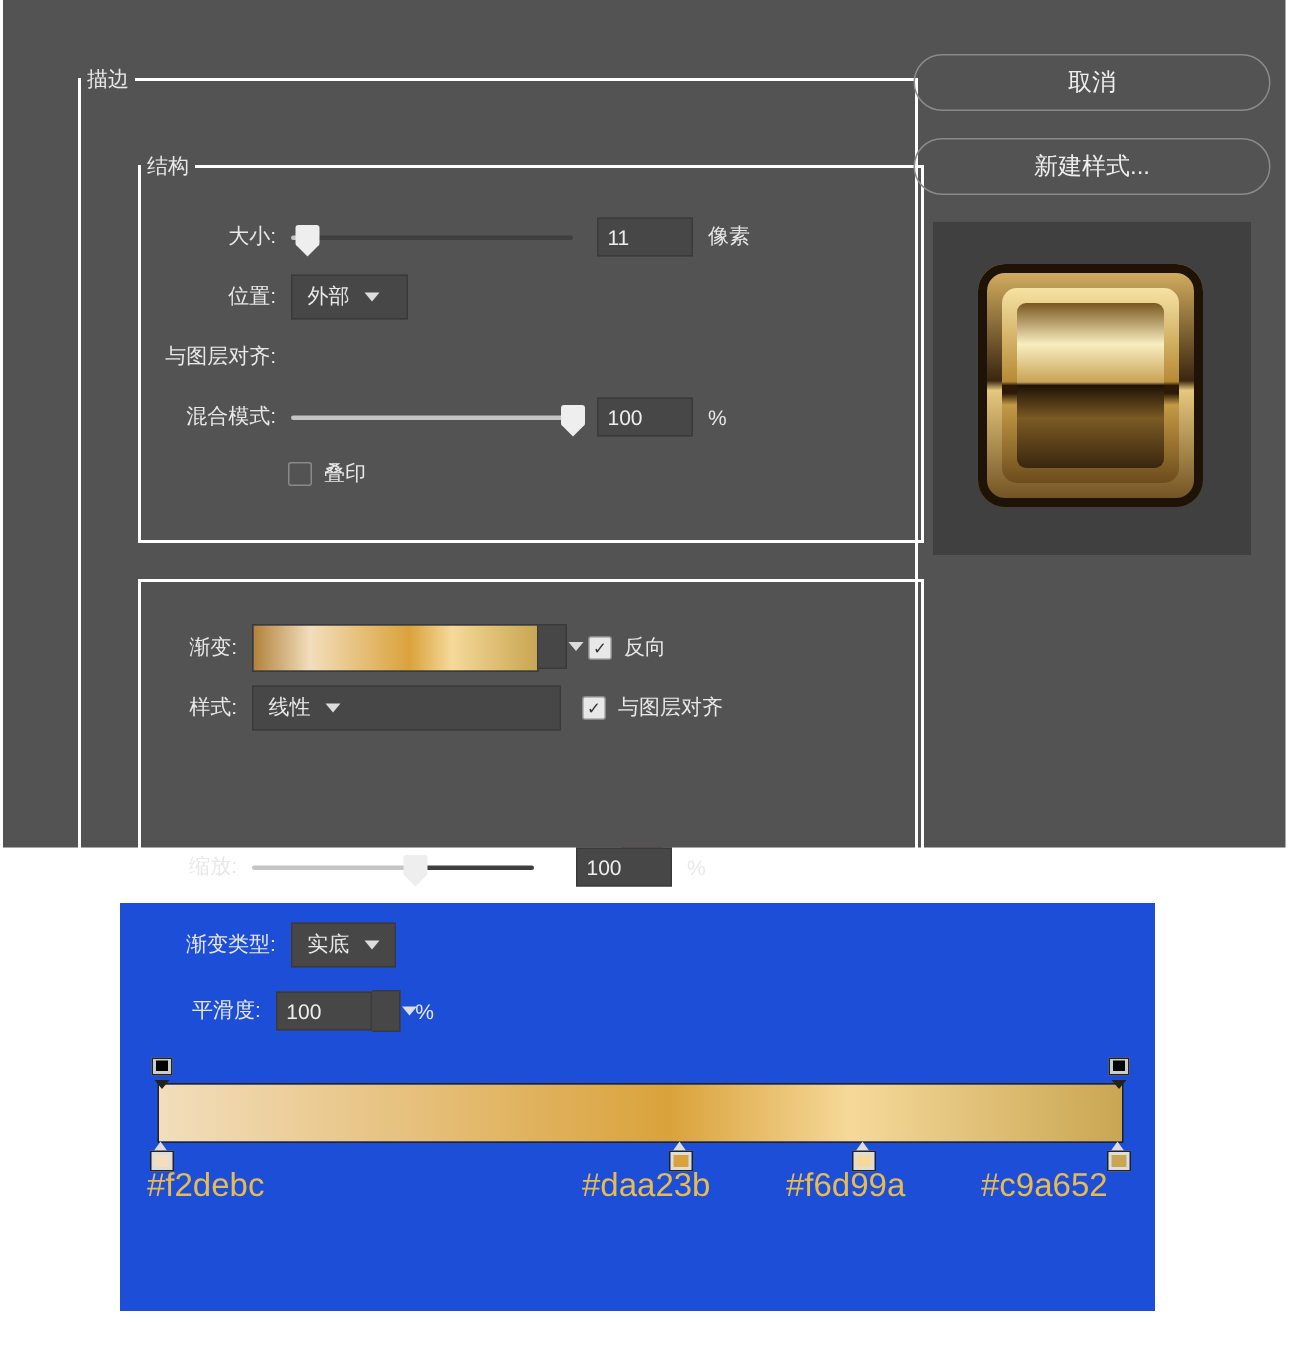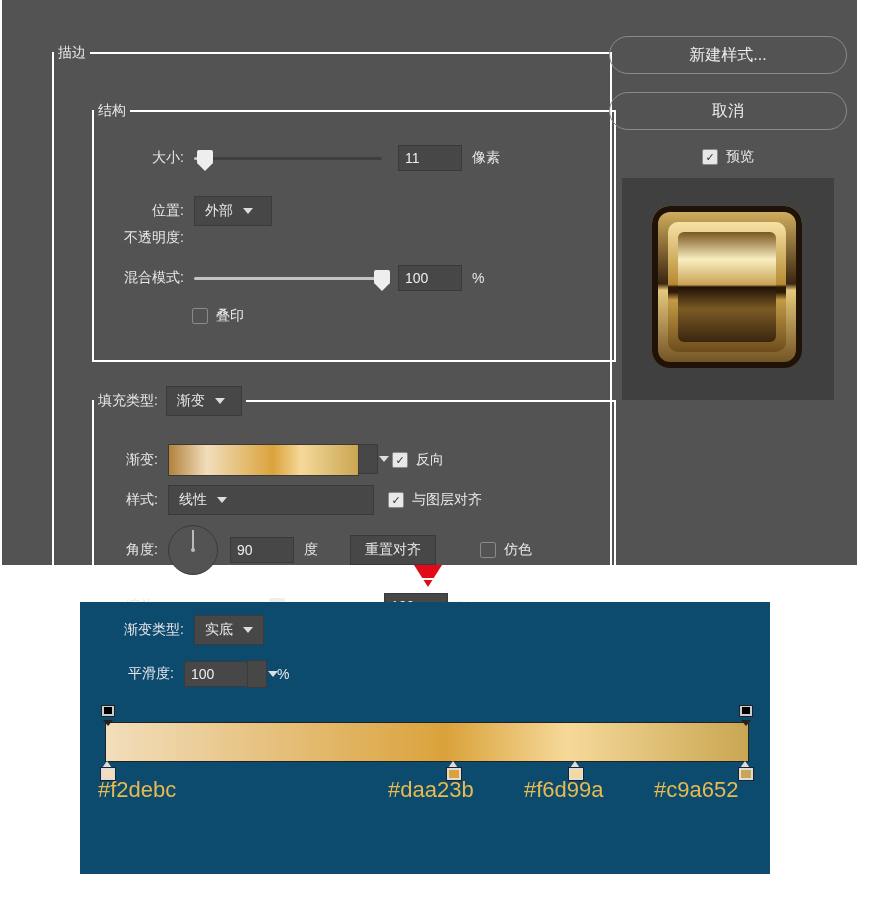--- a/index.html
+++ b/index.html
@@ -22,21 +22,21 @@
 .chk.on{background:#e8e8e8}
 .chk.on::after{content:"✓";color:#333;font-size:11px}
 .btn{border:1px solid #8a8a8a;border-radius:20px;height:36px;display:flex;align-items:center;justify-content:center;color:#eee;cursor:pointer;margin-bottom:18px;font-size:16px}
 .side{position:absolute;right:10px;top:36px;width:238px}
 .preview-box{width:212px;height:222px;background:#404040;margin:12px auto 0;position:relative}
 .angle-dial{width:48px;height:48px;border:1px solid #3a3a3a;border-radius:50%;position:relative;background:#535353}
 .angle-dial::after{content:"";position:absolute;left:50%;top:4px;width:2px;height:20px;background:#bbb;transform:translateX(-50%)}
 .angle-dial::before{content:"";position:absolute;left:50%;top:50%;width:4px;height:4px;background:#bbb;border-radius:50%;transform:translate(-50%,-50%)}
 .grad-swatch{height:30px;border:1px solid #3a3a3a;background:linear-gradient(90deg,#b1823c,#f2debc 20%,#daa23b 55%,#f6d99a 70%,#c9a652);cursor:pointer}
 .arrow-dn{width:0;height:0;border-left:14px solid transparent;border-right:14px solid transparent;border-top:22px solid #e20a17;margin:0 auto}
-.panel-bot{background:#0c4a6e;width:690px;height:272px;margin:15px 0 0 80px;position:relative}
+.panel-bot{background:#1d4ed8;width:690px;height:272px;margin:15px 0 0 80px;position:relative}
 .grad-bar{position:absolute;left:25px;top:120px;width:642px;height:38px;border:1px solid #222;background:linear-gradient(90deg,#f2debc,#daa23b 53%,#f6d99a 72%,#c9a652)}
 .opstop{position:absolute;top:-18px;width:14px;height:16px}
 .opstop .body{width:12px;height:10px;background:#ccc;border:1px solid #222}
 .opstop .body::after{content:"";position:absolute;bottom:-5px;left:2px;border-left:5px solid transparent;border-right:5px solid transparent;border-top:6px solid #222}
 .opstop .fill{position:absolute;top:2px;left:3px;width:8px;height:7px;background:#000}
 .cstop{position:absolute;bottom:-20px;width:16px;height:20px}
 .cstop .tri{position:absolute;top:0;left:2px;border-left:5px solid transparent;border-right:5px solid transparent;border-bottom:7px solid #ddd}
 .cstop .body{position:absolute;top:6px;width:14px;height:12px;background:#ddd;border:1px solid #222}
 .cstop .sw{position:absolute;top:9px;left:3px;width:10px;height:8px}
 .hexlabels{position:absolute;top:175px;left:18px;width:660px;color:#e7bb50;font-size:22px}
@@ -59,109 +59,88 @@
       <div class="row" style="left:0;top:18px;width:100%">
         <span class="lbl" style="width:90px">大小:</span>
         <div class="slider" style="width:188px">
           <div class="slider-track" style="background:linear-gradient(90deg,#c4c4c4 6%,#3f3f3f 6%)"></div>
           <div class="thumb" style="left:6%"></div>
         </div>
         <input type="text" style="margin-left: 16px;" value="11">
         <span style="margin-left:10px">像素</span>
       </div>
 
-      <div class="row" style="left:0;top:71px">
+      <div class="row" style="left:0;top:58px">
         <span class="lbl" style="width:90px">位置:</span>
         <div class="sel" style="width:58px">
             <span>外部</span>
           </div>
       </div>
 
       <div class="row" style="left:0;top:98px">
-        <span class="lbl" style="width:90px">不透明度:</span>
+        <span class="lbl" style="width:90px">与图层对齐:</span>
       </div>
 
       <div class="row" style="left:0;top:138px;width:100%">
         <span class="lbl" style="width:90px">混合模式:</span>
         <div class="slider" style="width:188px">
           <div class="slider-track" style="background:#c4c4c4"></div>
           <div class="thumb" style="left:100%"></div>
         </div>
         <input type="text" style="margin-left: 16px;" value="100">
         <span style="margin-left:10px">%</span>
       </div>
 
       <div class="row" style="left:98px;top:176px">
         <span class="chk"></span>
         <span>叠印</span>
       </div>
     </fieldset>
 
     <fieldset class="fs-fill">
-      <legend>
-        <span>填充类型:</span>
-        &nbsp;<span class="sel" style="display:inline-flex;width:56px;vertical-align:middle">
-            <span>渐变</span>
-          </span>
-      </legend>
 
       <div class="row" style="left:0;top:64px;width:100%">
         <span class="lbl" style="width:64px">样式:</span>
         <div class="sel" style="width:186px">
             <span>线性</span>
           </div>
         <span class="chk on" style="margin-left:14px"></span>
         <span>与图层对齐</span>
       </div>
 
       <div class="row" style="left:0;top:24px;width:100%">
         <span class="lbl" style="width:64px">渐变:</span>
         <div style="display:flex;width:210px">
           <div class="grad-swatch" style="flex:1"></div>
           <div class="sel" style="width:0;border-left:none"></div>
         </div>
         <span class="chk on" style="margin-left:14px"></span>
         <span>反向</span>
       </div>
 
-      <div class="row" style="left:0;top:108px;width:100%;height:52px">
-        <span class="lbl" style="width:64px">角度:</span>
-        <div class="angle-dial"></div>
-        <input type="text" style="margin-left: 12px;" value="90">
-        <span style="margin-left:10px">度</span>
-        <div class="btn-sm" style="margin-left:32px">
-            <span>重置对齐</span>
-          </div>
-        <span class="chk" style="margin-left:44px"></span>
-        <span>仿色</span>
-      </div>
 
       <div class="row" style="left:0;top:170px;width:100%">
         <span class="lbl" style="width:64px">缩放:</span>
         <div class="slider" style="width:188px">
           <div class="slider-track" style="background:linear-gradient(90deg,#c4c4c4 58%,#3f3f3f 58%)"></div>
           <div class="thumb" style="left:58%"></div>
         </div>
         <input type="text" style="margin-left: 28px;" value="100">
         <span style="margin-left:10px">%</span>
       </div>
     </fieldset>
   </fieldset>
 
   <div class="side">
     <div class="btn">
+        <span>取消</span>
+      </div>
+    <div class="btn">
         <span>新建样式...</span>
       </div>
-    <div class="btn">
-        <span>取消</span>
-      </div>
-    <div style="display:flex;align-items:center;justify-content:center;margin-top:4px">
-      <span class="chk on"></span>
-      <span>预览</span>
-    </div>
     <div class="preview-box">
       <div class="gold-icon"></div>
     </div>
   </div>
 </div>
 
 <div style="width:855px;margin-top:0">
     <div class="arrow-dn"></div>
   </div>
 

